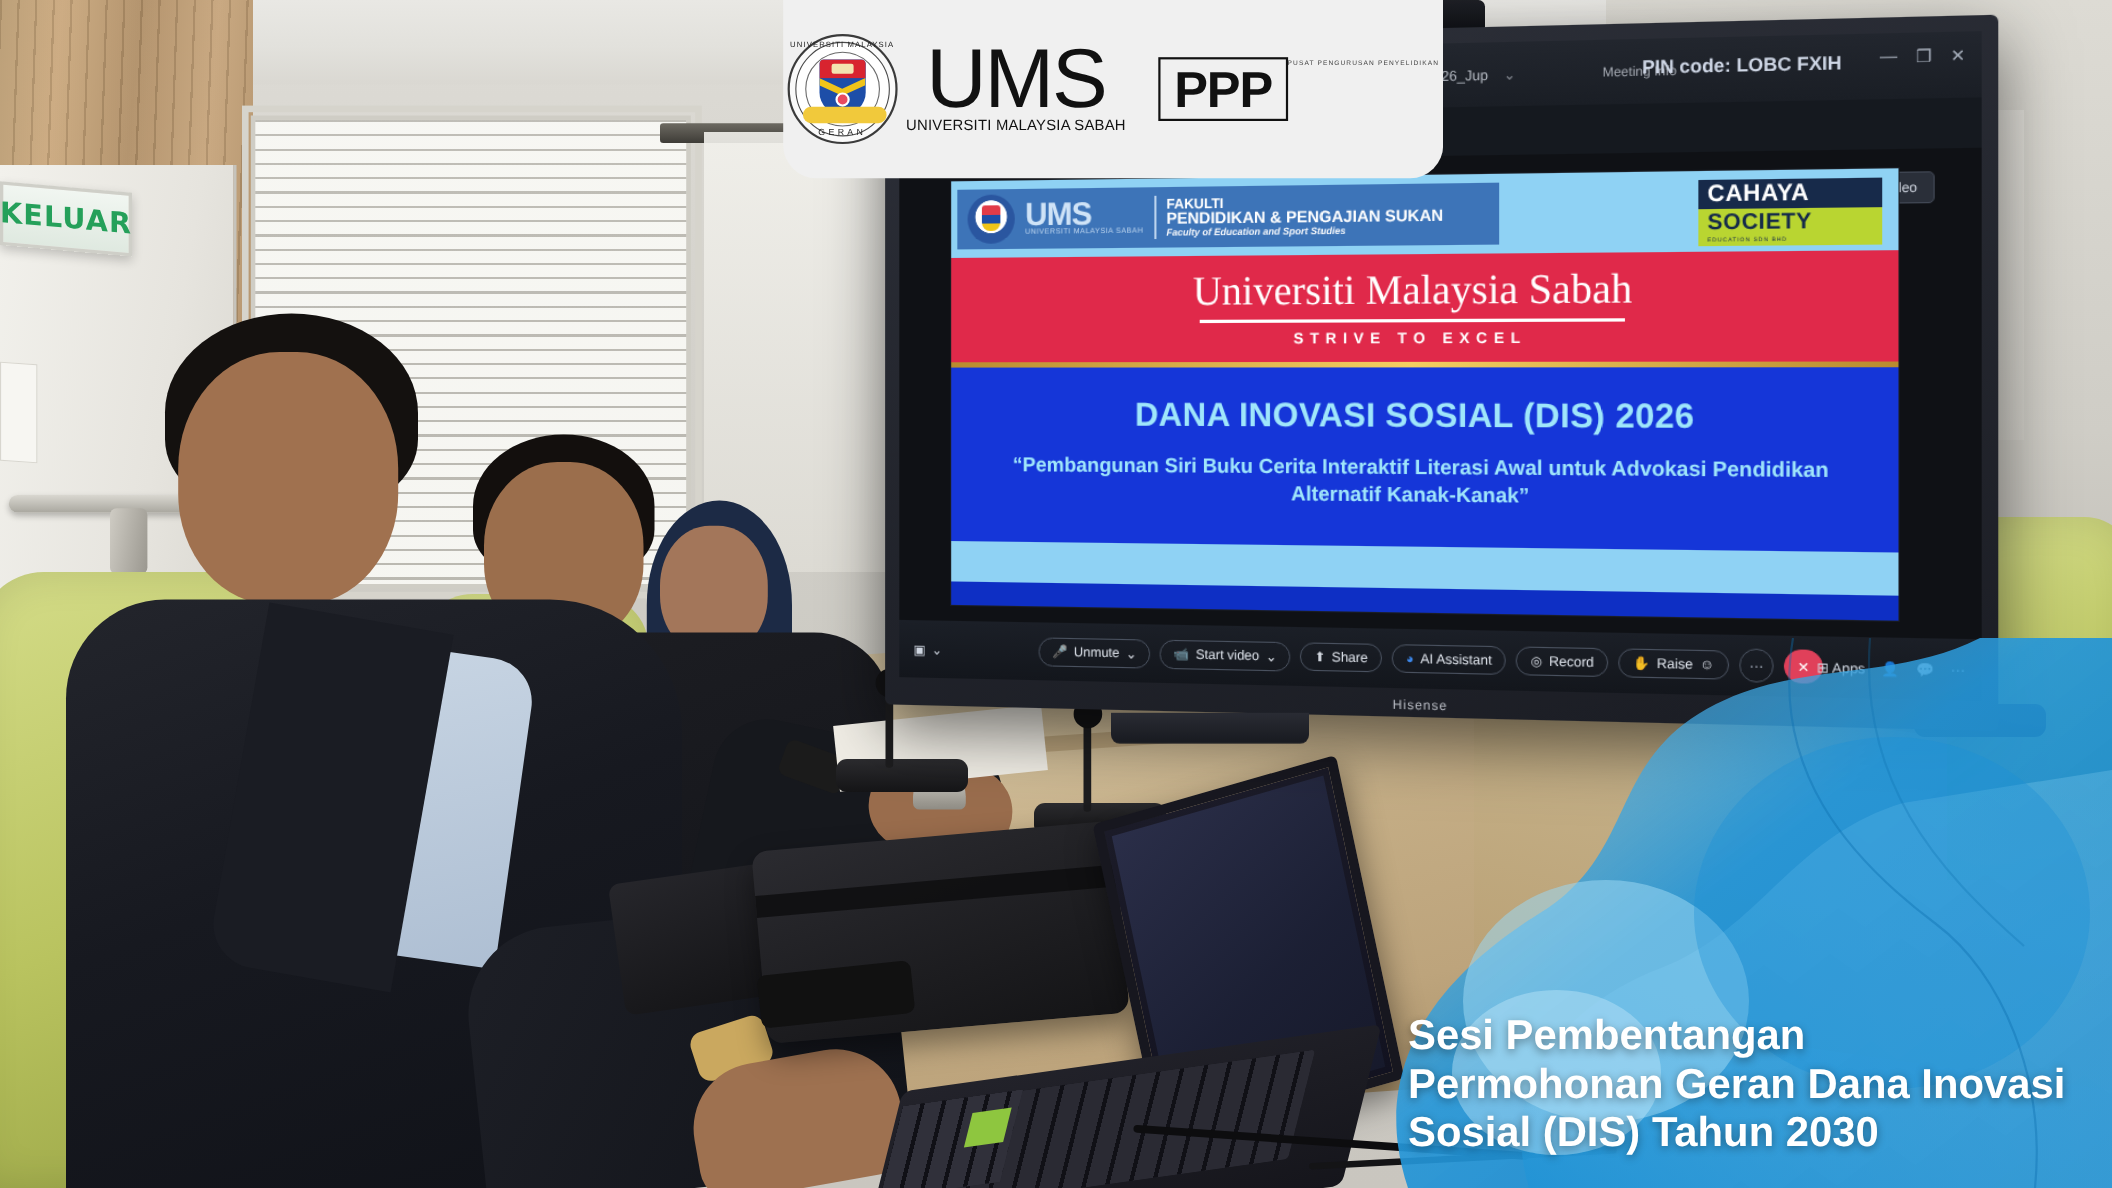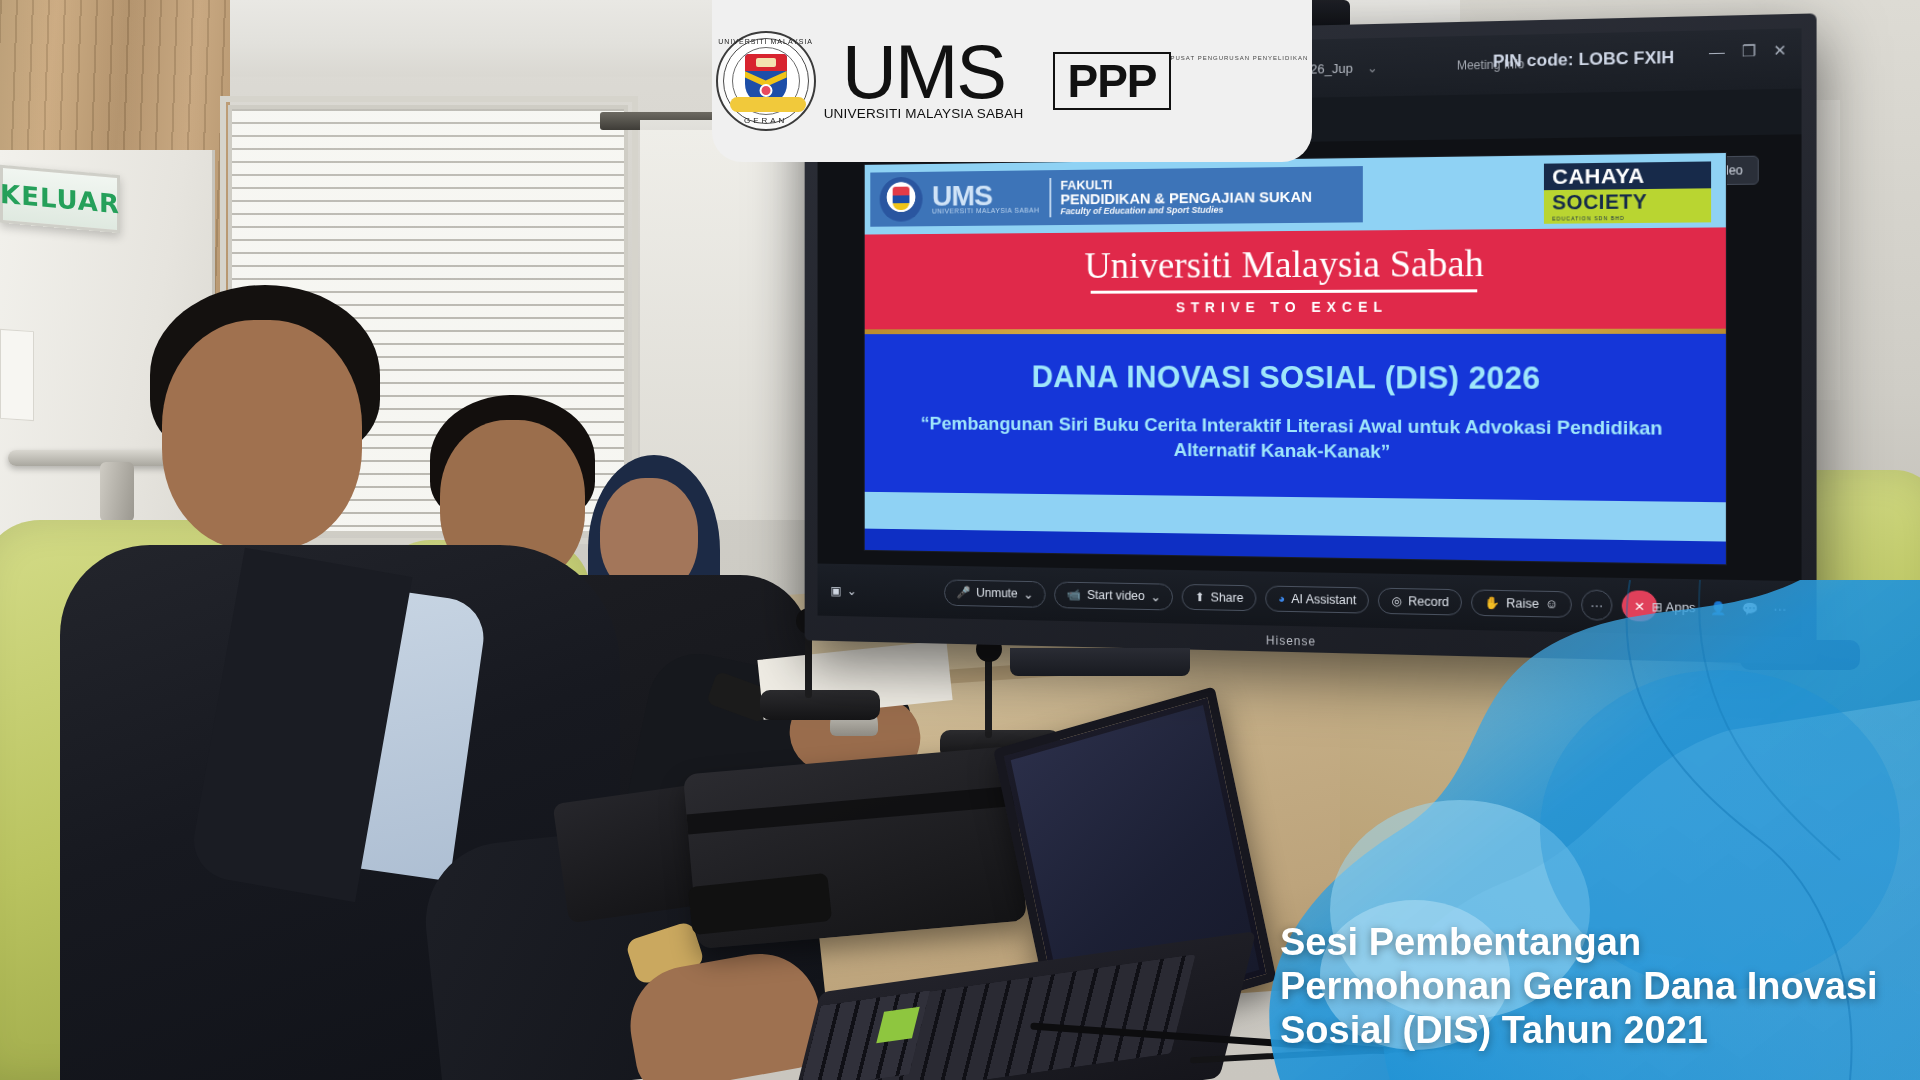--- a/index.html
+++ b/index.html
@@ -559,16 +559,16 @@
       <path d="M230,500 C200,400 270,330 350,300 C440,265 470,180 570,150 L760,120 L760,500 Z" fill="url(#g2)" opacity="0.75"></path>
       <ellipse cx="300" cy="330" rx="130" ry="110" fill="#9ad7f3" opacity="0.55"></ellipse>
       <ellipse cx="255" cy="395" rx="95" ry="75" fill="#bfe6f8" opacity="0.45"></ellipse>
       <ellipse cx="560" cy="250" rx="180" ry="160" fill="#1b8fd6" opacity="0.35"></ellipse>
       <path d="M470,0 C450,120 520,200 600,260 C660,305 700,400 690,500" stroke="#0d6fae" stroke-width="2" fill="none" opacity="0.4"></path>
       <path d="M540,0 C530,130 600,210 680,280" stroke="#0d6fae" stroke-width="2" fill="none" opacity="0.3"></path>
     </svg>
   </div>
 
   <div class="caption">
-    <div class="title">Sesi Pembentangan Permohonan Geran Dana Inovasi Sosial (DIS) Tahun 2021</div>
+    <div class="title">Sesi Pembentangan Permohonan Geran Dana Inovasi Sosial (DIS) Tahun 2030</div>
   </div>
 
 </div>
 
 </body></html>

